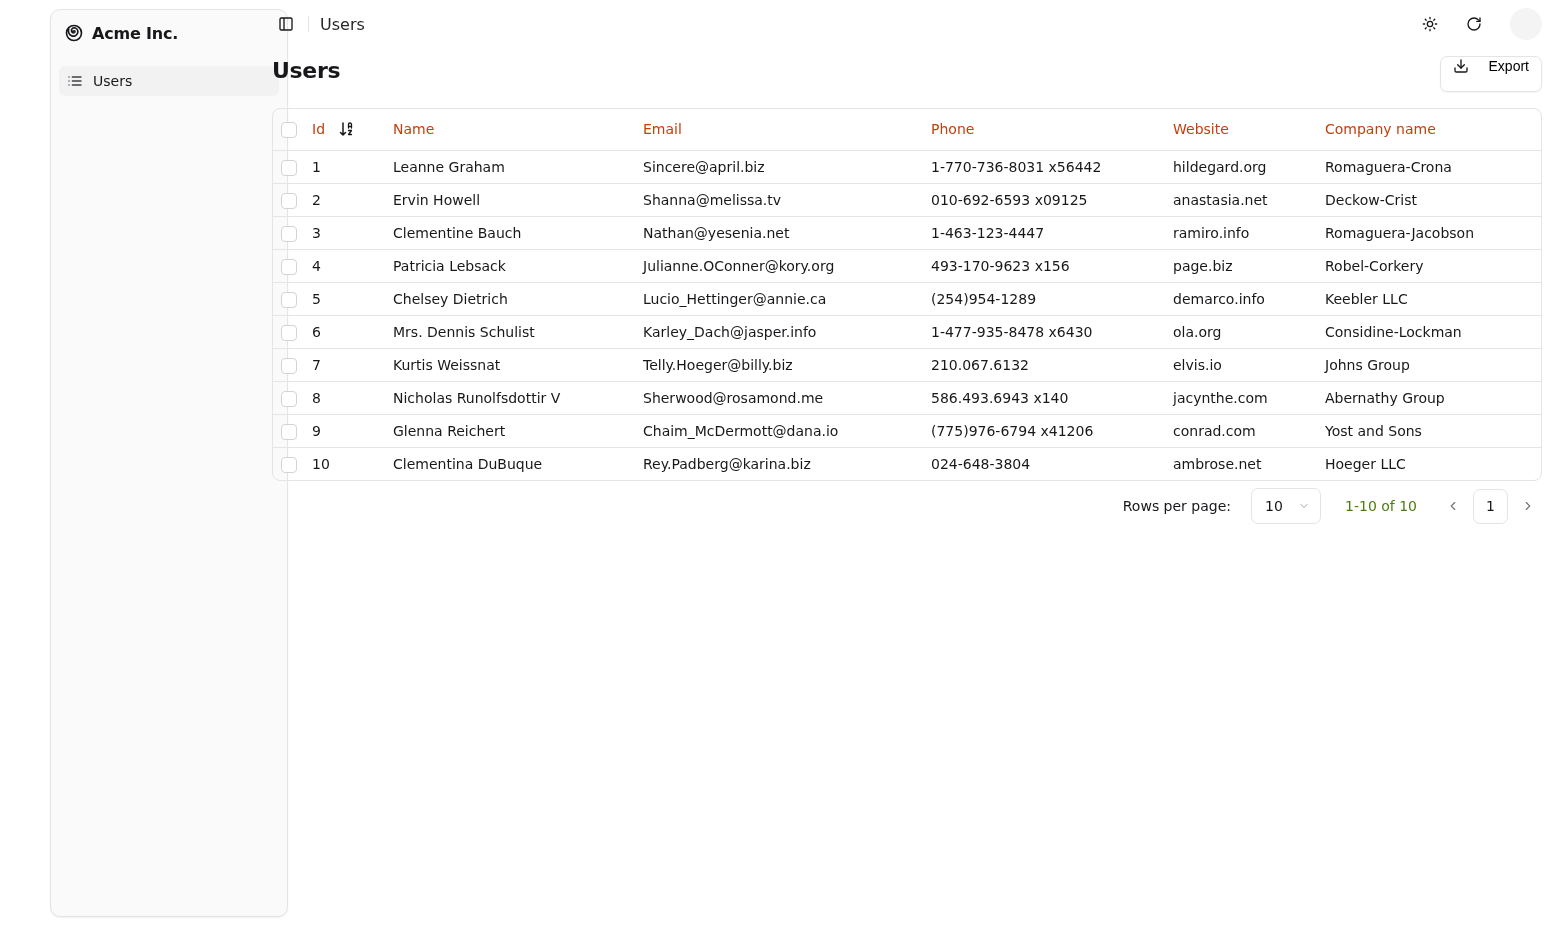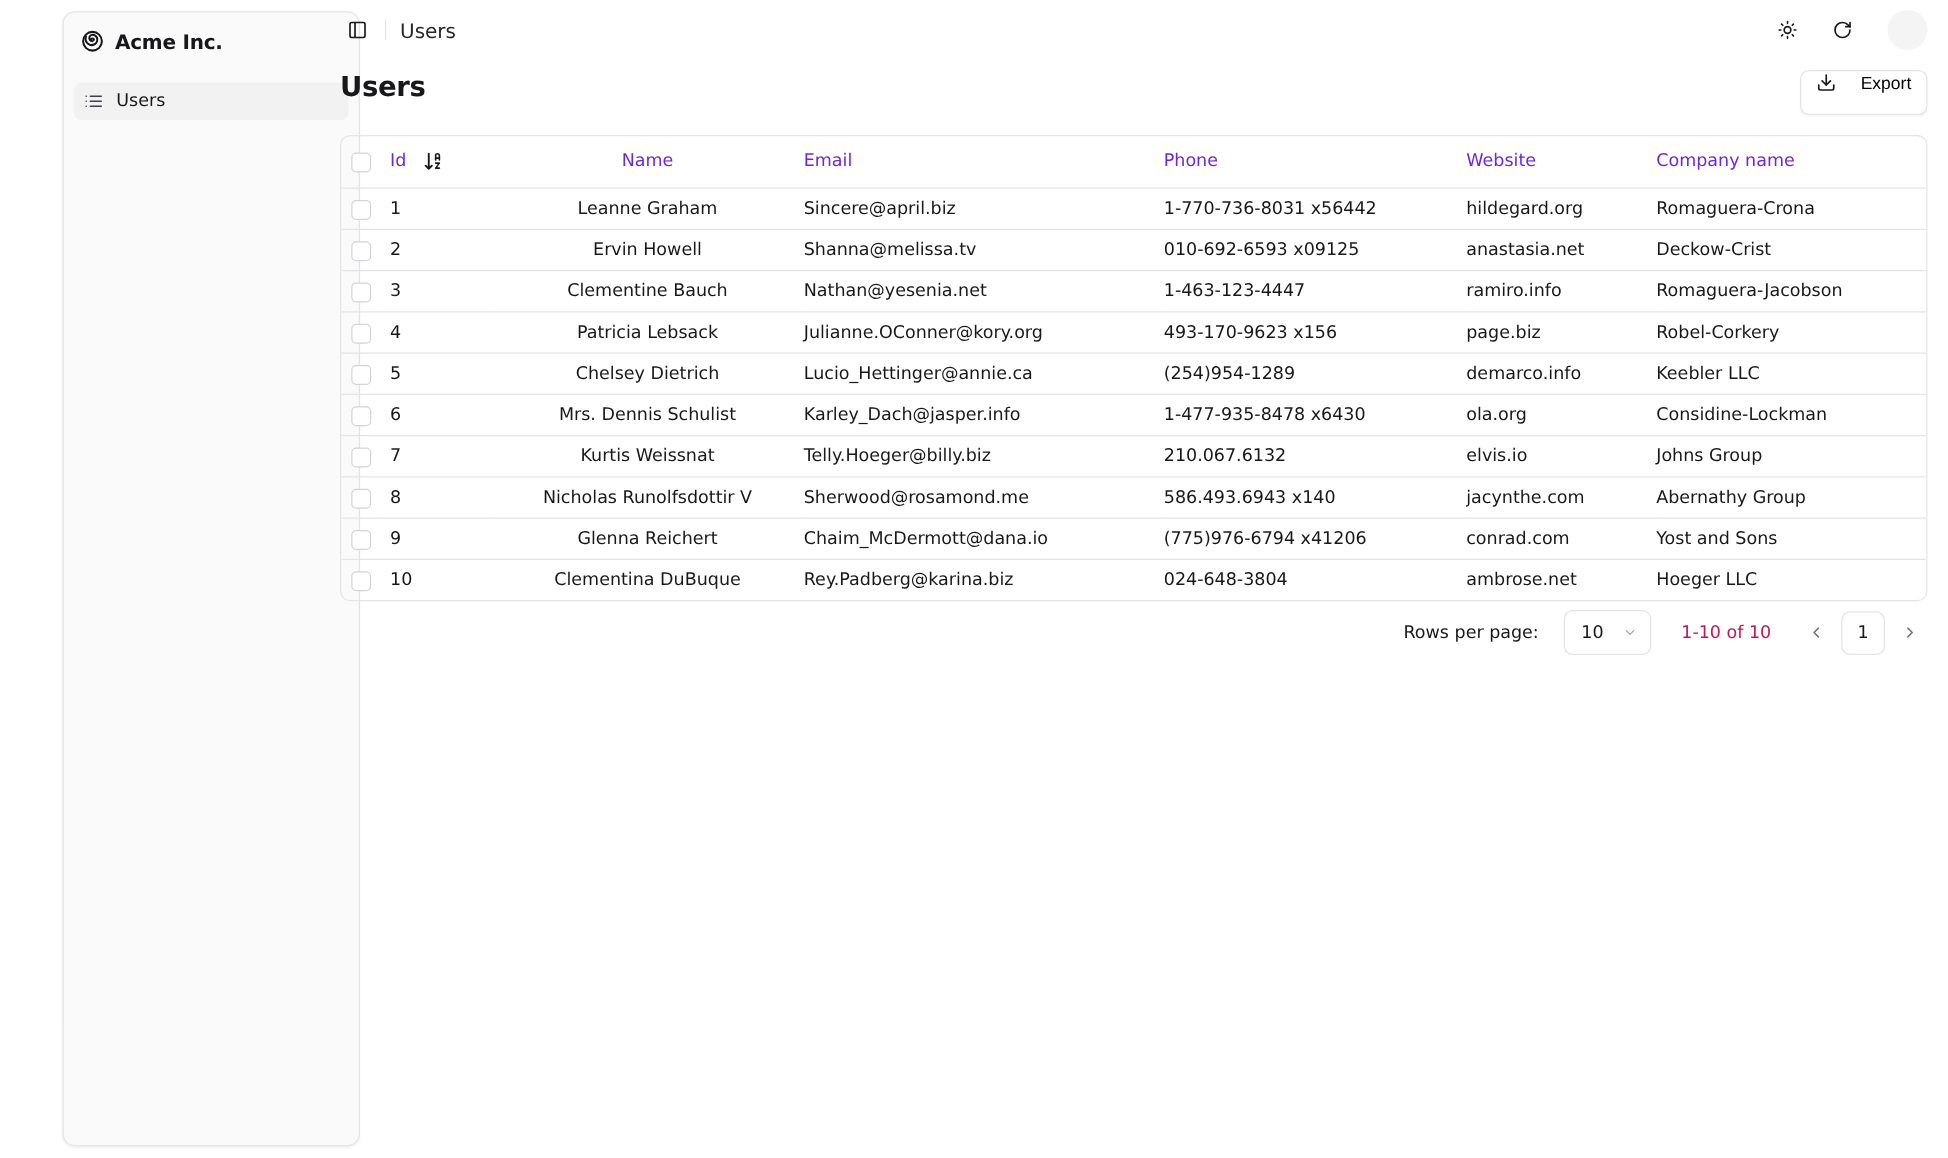--- a/index.html
+++ b/index.html
@@ -38,42 +38,42 @@
     display: flex; align-items: center; gap: 20px; border: 1px solid #e4e4e7; border-radius: 7px;
     background: #fff; font-size: 14px; font-weight: 500; cursor: pointer; box-shadow: 0 1px 2px rgba(0,0,0,0.04);
   }
 
   
   .table-wrap {
     position: absolute; left: 272px; top: 108px; width: 1270px;
     border: 1px solid #e4e4e7; border-radius: 8px; overflow: hidden;
   }
   table { width: 100%; border-collapse: collapse; font-size: 14px; }
-  th { text-align: left; font-weight: 500; height: 41px; color: #6d28d9; }
+  th { text-align: left; font-weight: 500; height: 41px; color: #c2410c; }
   td { height: 33px; color: #18181b; }
   tr { border-bottom: 1px solid #e4e4e7; }
   tbody tr:last-child { border-bottom: none; }
   .c-check { width: 33px; padding-left: 8px; }
   .c-id { width: 87px; padding-left: 6px; }
-  .c-name { width: 250px; text-align: center; }
+  .c-name { width: 250px; }
   .c-email { width: 288px; margin-left: 30px; }
   .c-phone { width: 242px; }
   .c-web { width: 152px; margin-left: 24px; }
   .checkbox { width: 16px; height: 16px; border: 1px solid #d4d4d8; border-radius: 4px; background: #fff; display: block; cursor: pointer; margin-top: 2px; }
   .id-head { display: flex; align-items: center; gap: 14px; }
   .sort-icon { display: flex; width: 16px; height: 16px; cursor: pointer; }
 
   
   .pagination { position: absolute; right: 16px; top: 488px; height: 36px; display: flex; align-items: center; }
   .rpp-label { font-size: 14px; font-weight: 500; margin-right: 20px; }
   .rpp-select {
     width: 70px; height: 36px; border: 1px solid #e4e4e7; border-radius: 7px; display: flex; align-items: center;
     padding: 0 10px 0 13px; justify-content: space-between; font-size: 14px; cursor: pointer;
   }
-  .range { color: #be185d; font-size: 14px; margin: 0 22px 0 24px; }
+  .range { color: #4d7c0f; font-size: 14px; margin: 0 22px 0 24px; }
   .pg-arrow { width: 28px; height: 28px; display: flex; align-items: center; justify-content: center; cursor: pointer; }
   .pg-num {
     width: 35px; height: 35px; border: 1px solid #e4e4e7; border-radius: 7px; display: flex; align-items: center;
     justify-content: center; font-size: 14px; font-weight: 500; margin: 0 6px; cursor: pointer;
   }
 </style>
 </head>
 <body>
 
 <aside class="sidebar">

